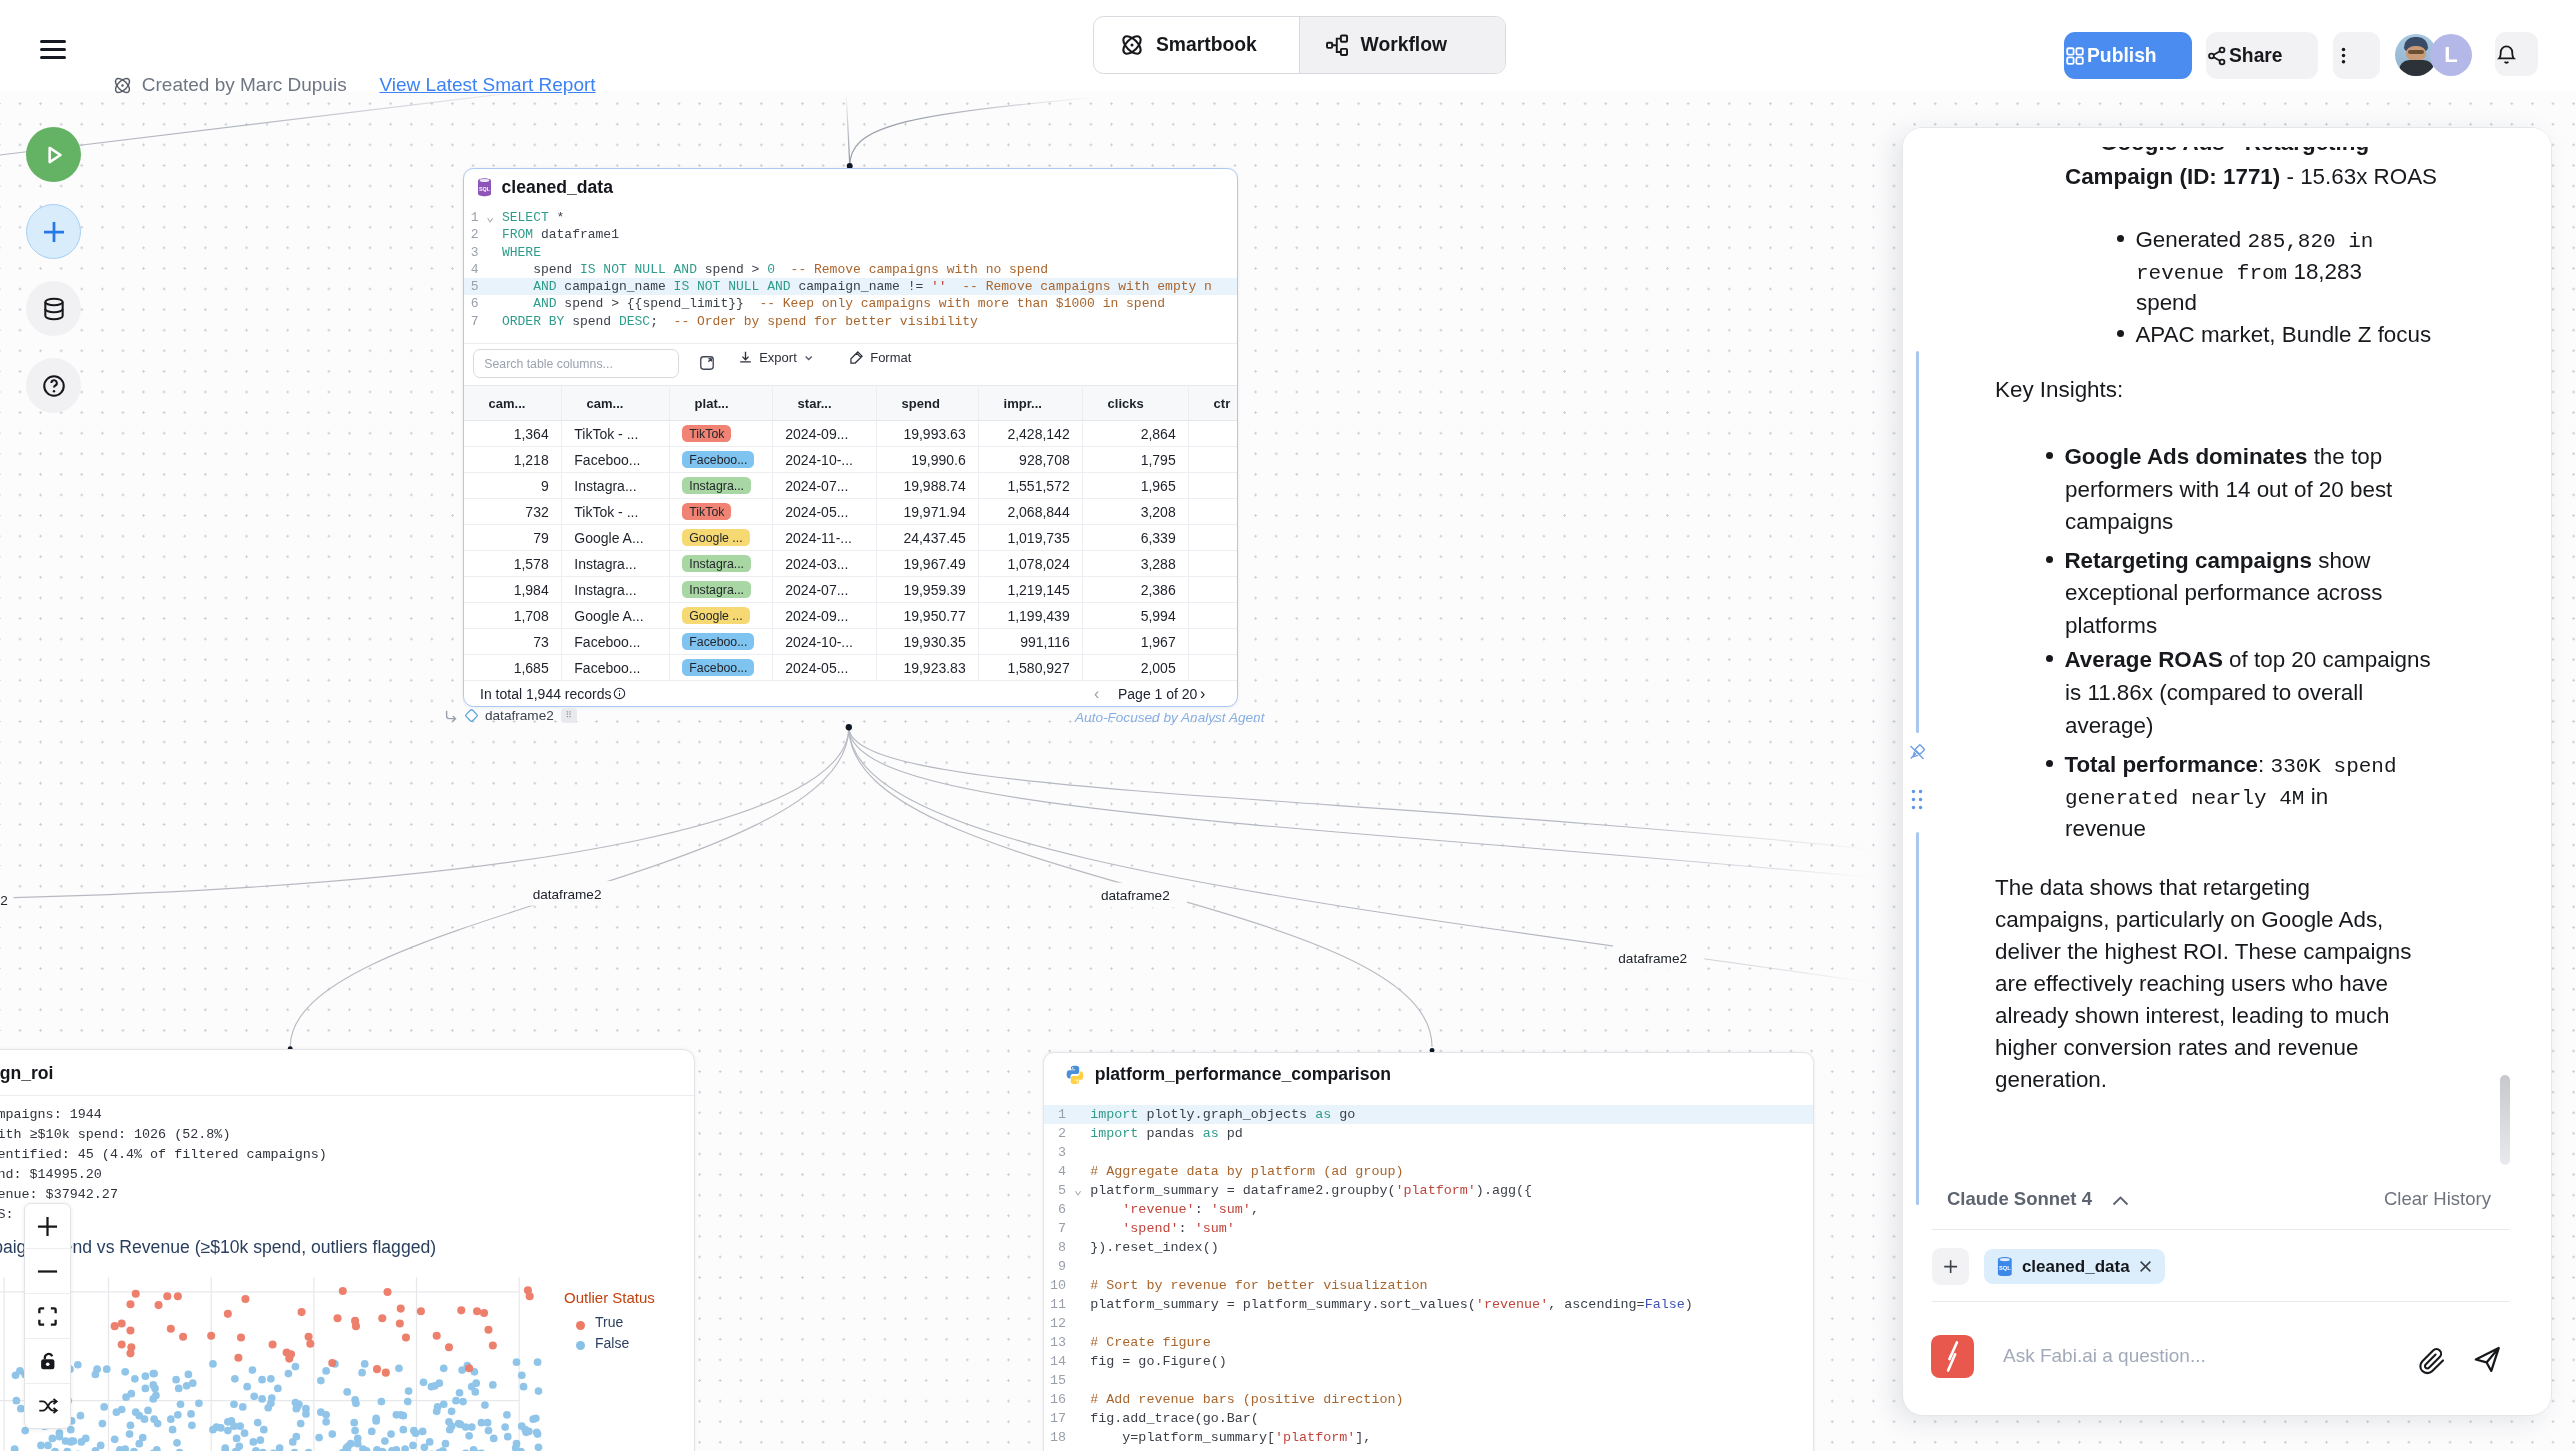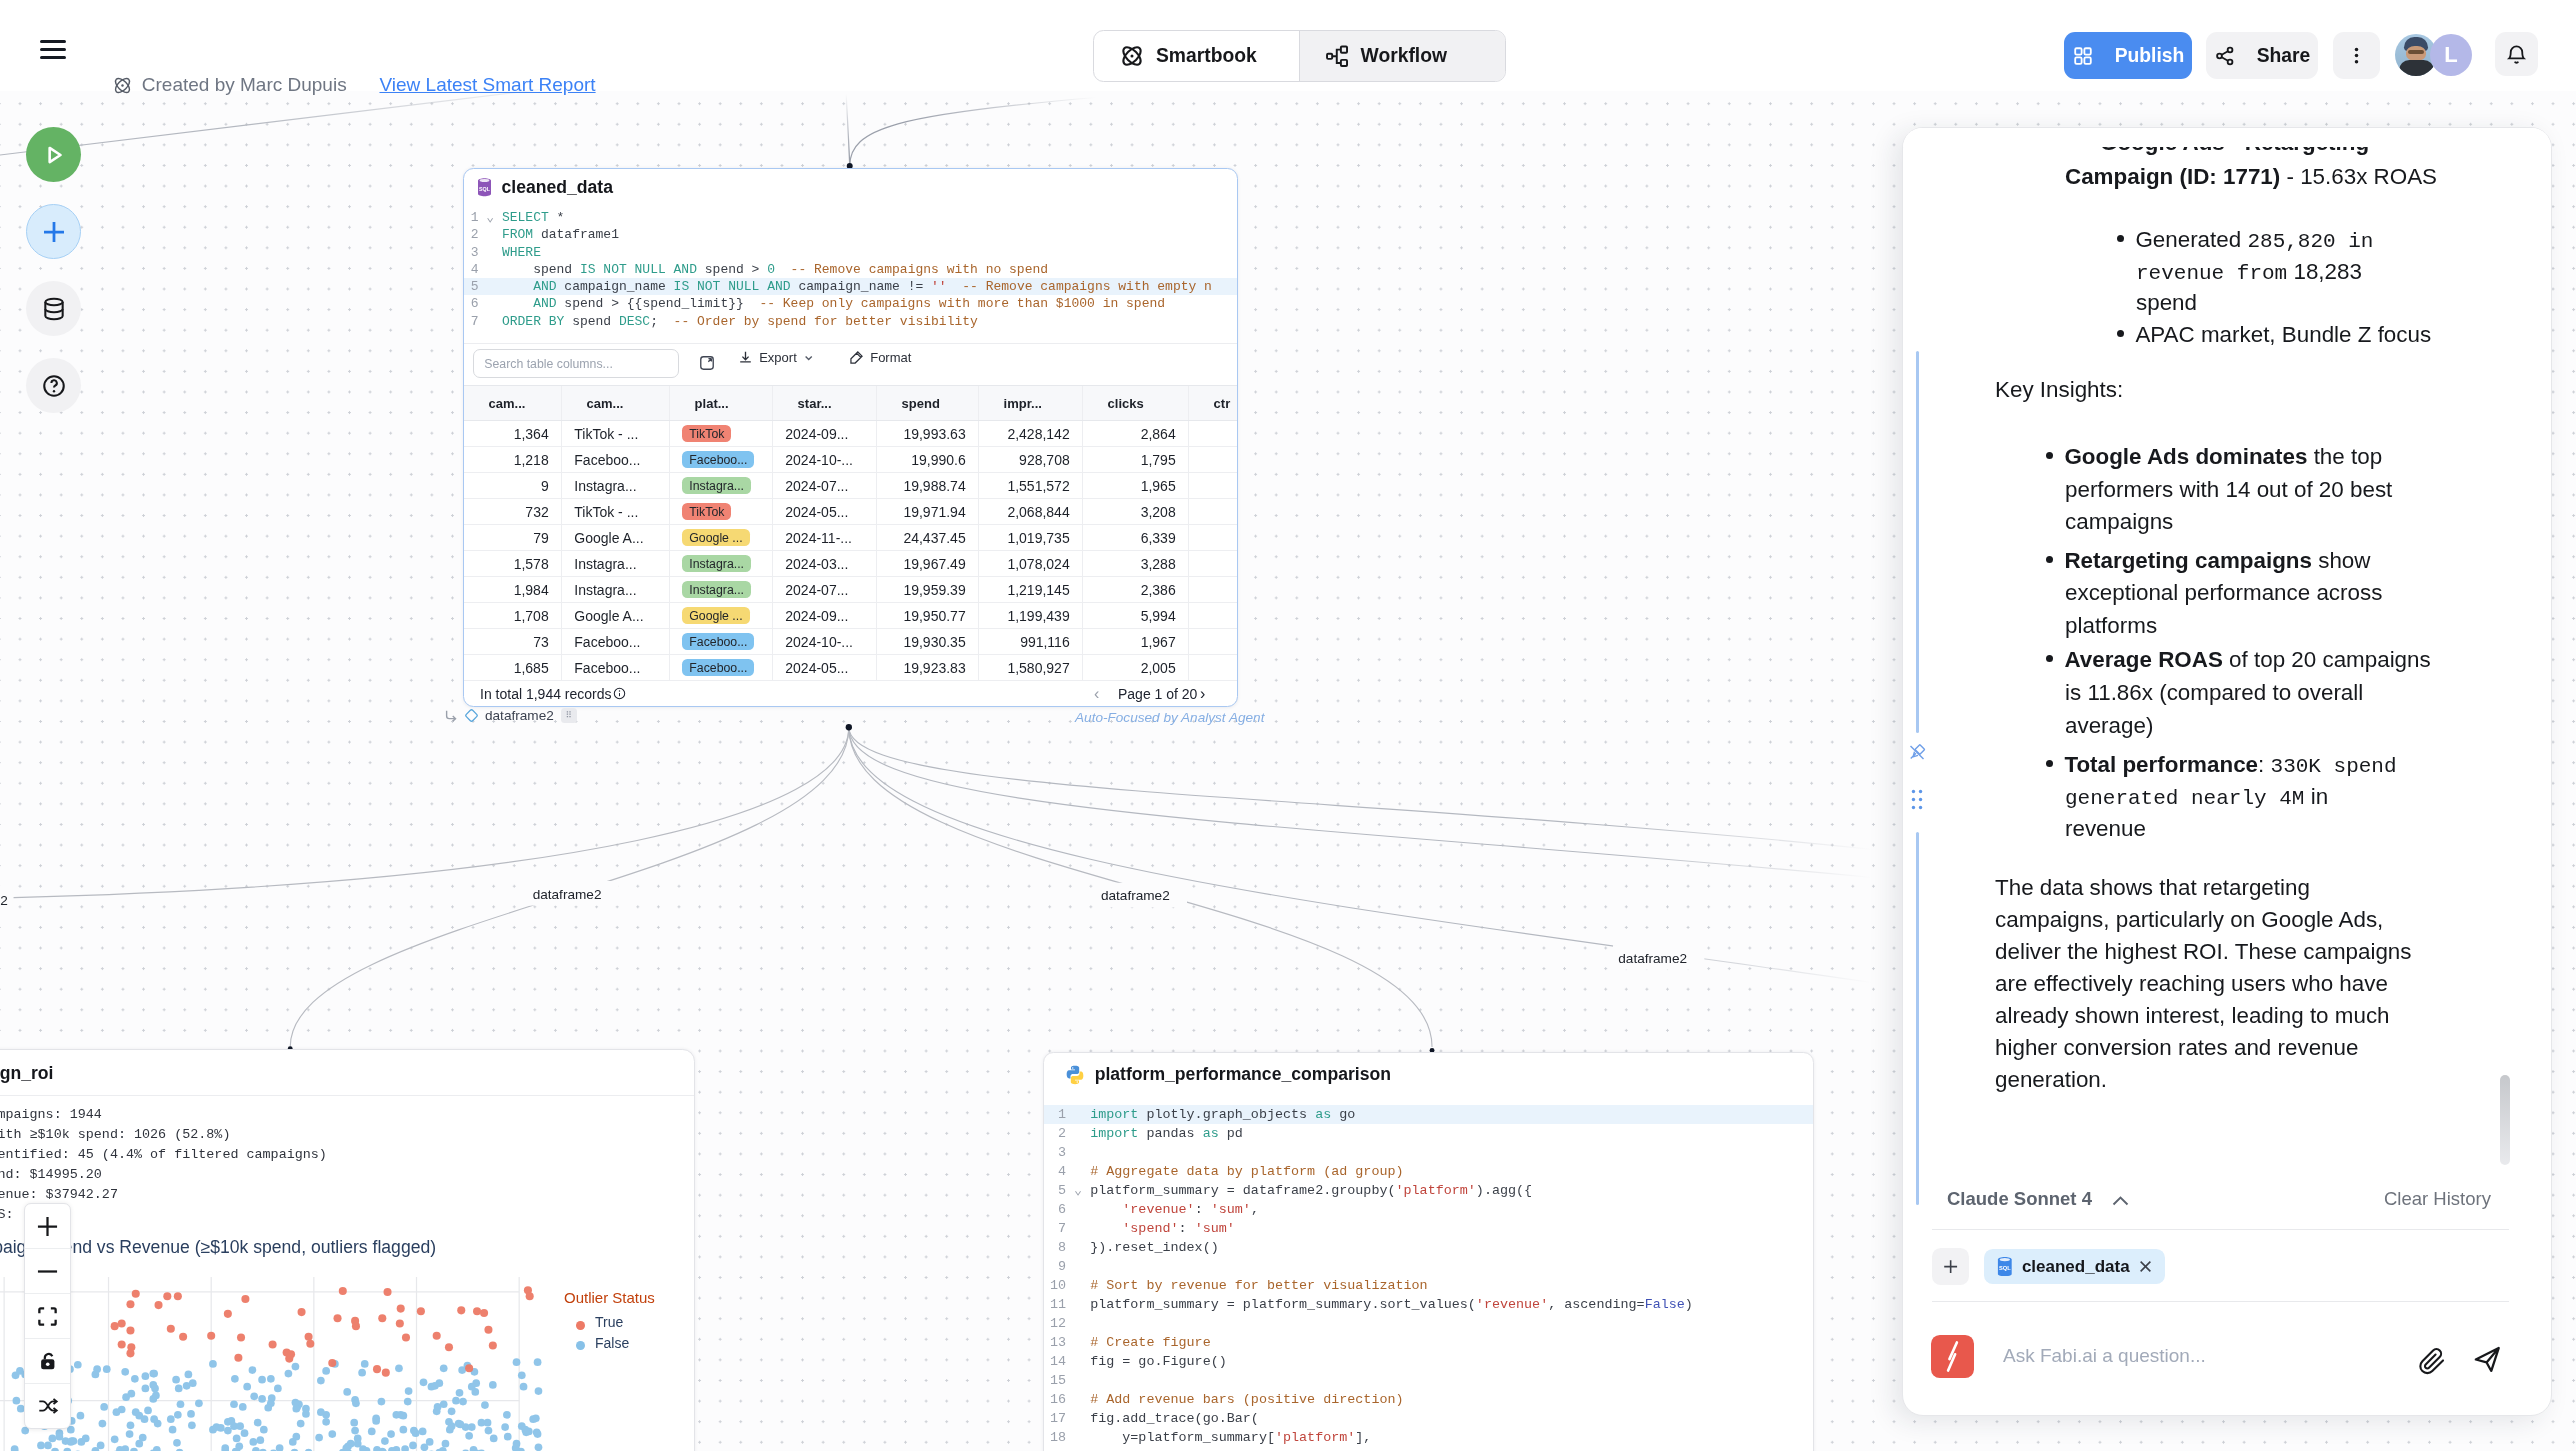--- a/index.html
+++ b/index.html
@@ -12,26 +12,26 @@
     background-image:radial-gradient(circle, #cdd0d6 1.1px, transparent 1.3px);
     background-size:20.6px 20.6px; background-position:9.7px 11px; }
   #headerbar { position:absolute; left:0; top:0; width:2576px; height:91px; background:#fff; }
   
   .burger { position:absolute; left:40px; top:40px; width:26px; height:19.3px; }
   .burger div { height:2.6px; background:#151a22; border-radius:1.8px; margin-bottom:5.4px; }
   .title { position:absolute; left:111px; top:16.7px; font-size:34px; font-weight:700; color:#0d0f13; letter-spacing:-0.8px; }
   .subrow { position:absolute; left:112px; top:74px; font-size:19px; color:#6f7683; }
   .subrow a { color:#3c82f6; text-decoration:underline; }
   
-  .toggle { position:absolute; left:1093px; top:30px; width:413px; height:52px; border:1.3px solid #d9dadf;
+  .toggle { position:absolute; left:1093px; top:16px; width:413px; height:58px; border:1.3px solid #d9dadf;
     border-radius:10.5px; background:#fff; display:flex; overflow:hidden; }
   .tg-seg { display:flex; align-items:center; gap:11.4px; font-size:19.3px; font-weight:600; color:#17181b; padding:0 0 0 24.6px; width:205px; }
   .tg-seg.right { background:#f1f1f3; border-left:1.3px solid #d9dadf; flex:1; }
   
-  .btn { position:absolute; display:flex; align-items:center; justify-content:center; gap:21px;
+  .btn { position:absolute; display:flex; align-items:center; justify-content:flex-start; gap:1px;
     border-radius:11px; font-size:19.3px; font-weight:600; }
   #btn-publish { left:2064px; top:32px; width:128px; height:47px; background:#4a8cf0; color:#fff; }
   #btn-share { left:2206px; top:32px; width:112px; height:47px; background:#f2f2f4; color:#17181b; }
   #btn-dots { left:2333px; top:32px; width:47px; height:47px; background:#f2f2f4; color:#17181b; }
   #btn-bell { left:2495px; top:32px; width:43px; height:44px; background:#f2f2f4; }
   .avatar { position:absolute; border-radius:50%; }
   
   .circ { position:absolute; width:55px; height:55px; border-radius:50%; display:flex; align-items:center; justify-content:center; }
   
   .node { position:absolute; background:#fff; border-radius:10.5px; box-shadow:0 0.9px 3.5px rgba(20,30,60,.07); }

